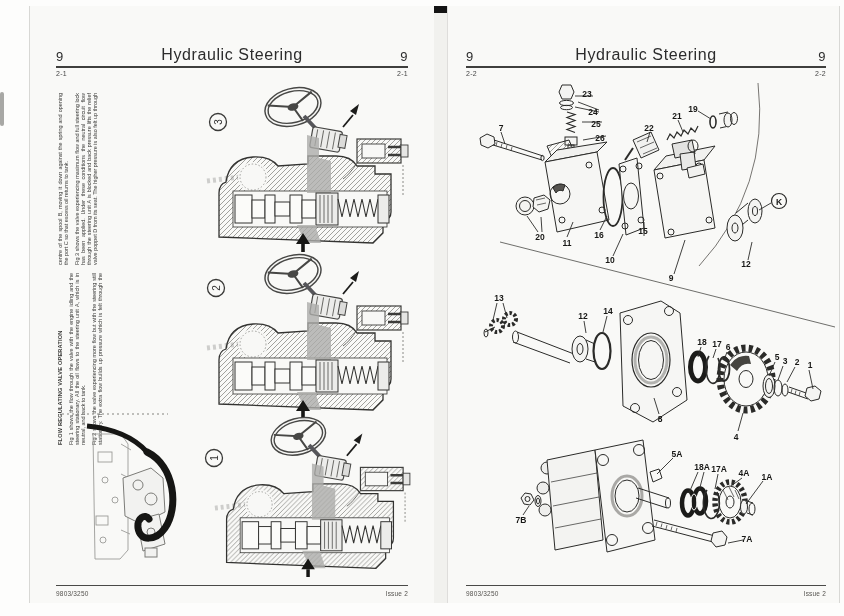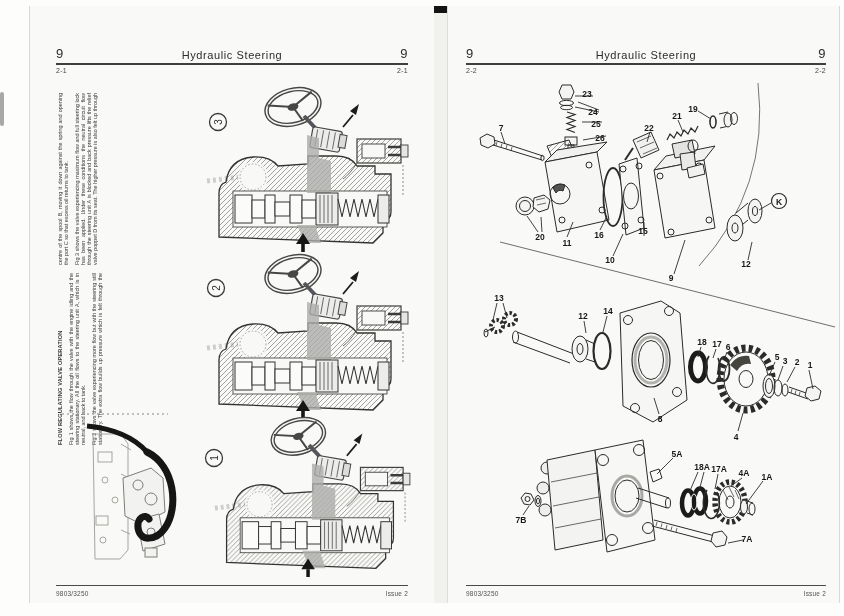--- a/index.html
+++ b/index.html
@@ -14,21 +14,21 @@
   .gutter{position:absolute;left:433px;top:6px;width:14px;height:597px;background:#f1f1ee;}
   .scan-dash{position:absolute;background:#141414;}
   .edge-smudge{position:absolute;left:0;top:92px;width:4px;height:34px;background:#a8a8a5;border-radius:2px;}
 
   
   .hdr{position:absolute;top:40px;}
   #left-page .hdr{left:26px;width:352px;}
   #right-page .hdr{left:18px;width:360px;}
   .hdr-row{display:flex;justify-content:space-between;align-items:flex-end;
     font-size:13px;color:#2c2c2c;letter-spacing:.4px;}
-  .hdr-title{font-size:11px;letter-spacing:.6px;}
+  .hdr-title{font-size:16px;letter-spacing:.6px;}
   .hdr-rule{border-bottom:2px solid #3f3f3d;margin-top:2px;}
   .hdr-sub{display:flex;justify-content:space-between;font-size:7px;color:#444;margin-top:2px;letter-spacing:.3px;}
 
   
   .ftr{position:absolute;top:579px;}
   #left-page .ftr{left:26px;width:352px;}
   #right-page .ftr{left:18px;width:360px;}
   .ftr-rule{border-bottom:1.5px solid #4a4a48;}
   .ftr-row{display:flex;justify-content:space-between;font-size:6.5px;color:#55534f;margin-top:4px;letter-spacing:.2px;}
 

